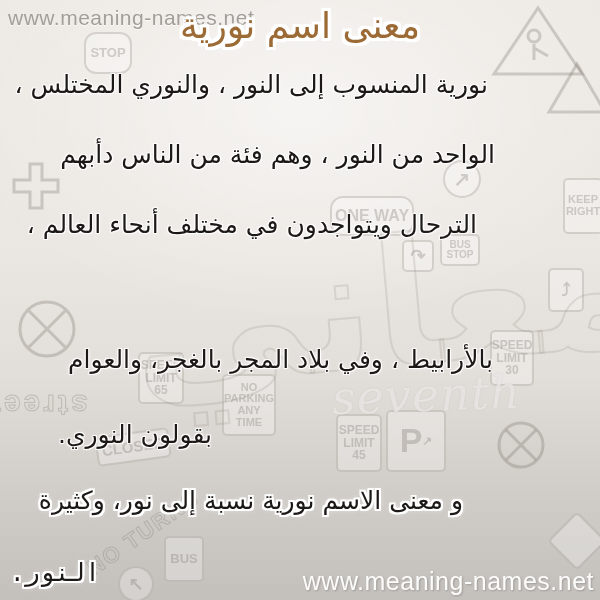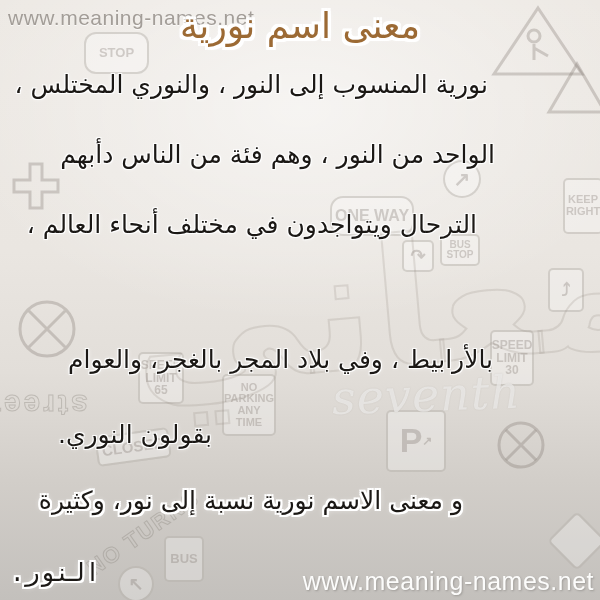--- a/index.html
+++ b/index.html
@@ -86,21 +86,21 @@
   <div class="wm">
 
     <svg class="signsvg" style="left:488px;top:2px;" width="100" height="80">
       <path d="M50 6 L94 72 L6 72 Z"></path>
         <circle cx="46" cy="34" r="6"></circle>
         <path d="M46 42 L46 58 M46 46 L60 54"></path>
     </svg>
     <svg class="signsvg" style="left:545px;top:60px;" width="64" height="58">
       <path d="M32 4 L60 52 L4 52 Z"></path>
     </svg>
-    <div class="sign" style="left:84px;top:32px;width:65px;height:42px;border-radius:12px;font-size:13px;">
+    <div class="sign" style="left:84px;top:32px;width:48px;height:42px;border-radius:12px;font-size:13px;">
         <span>STOP</span>
       </div>
     <svg class="signsvg" style="left:8px;top:158px;" width="56" height="56">
       <path d="M22 6 H34 V22 H50 V34 H34 V50 H22 V34 H6 V22 H22 Z"></path>
     </svg>
     <div class="sign" style="left:330px;top:196px;width:84px;height:40px;font-size:16px;border-radius:13px;">
         <span>ONE WAY</span>
       </div>
     <div class="sign" style="left:563px;top:178px;width:40px;height:56px;font-size:11px;">
         <span>KEEP RIGHT</span>
@@ -112,20 +112,23 @@
     <div class="sign" style="left:402px;top:240px;width:32px;height:32px;font-size:18px;">↷</div>
     <div class="sign" style="left:548px;top:268px;width:36px;height:44px;font-size:18px;">⤴</div>
     <div class="sign" style="left:490px;top:330px;width:44px;height:56px;font-size:12px;">
         <span>SPEED LIMIT 30</span>
       </div>
     <div class="sign" style="left:138px;top:352px;width:46px;height:52px;font-size:12px;">
         <span>SPEED LIMIT 65</span>
       </div>
     <div class="sign" style="left:222px;top:374px;width:54px;height:62px;font-size:11px;align-items:center;">
         <span>NO PARKING ANY TIME</span>
+      </div>
+    <div class="sign" style="left:336px;top:414px;width:46px;height:58px;font-size:12px;">
+        <span>SPEED LIMIT 45</span>
       </div>
     <div class="sign" style="left:386px;top:410px;width:60px;height:62px;font-size:34px;">
       <span>P</span>
         <span style="font-size:12px;">↗</span>
     </div>
     <svg class="signsvg" style="left:496px;top:420px;" width="50" height="50">
       <circle cx="25" cy="25" r="22"></circle>
         <path d="M10 10 L40 40 M40 10 L10 40"></path>
     </svg>
     <div class="sign" style="left:96px;top:432px;width:74px;height:30px;font-size:15px;transform:rotate(-8deg);">

